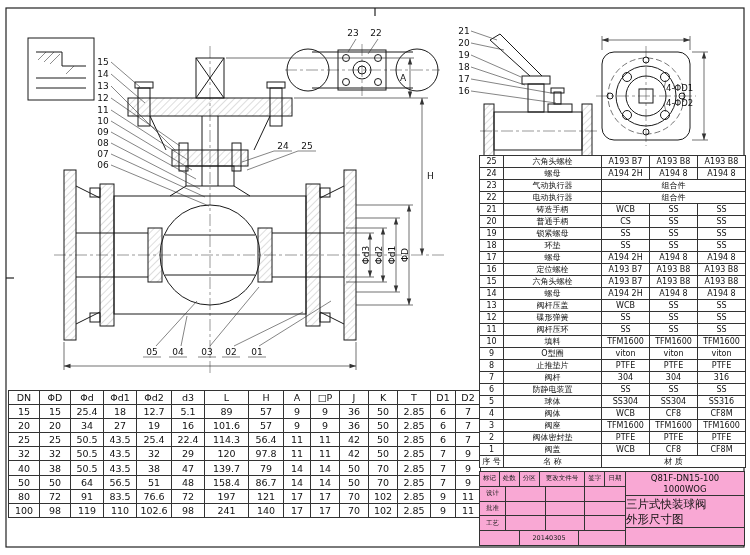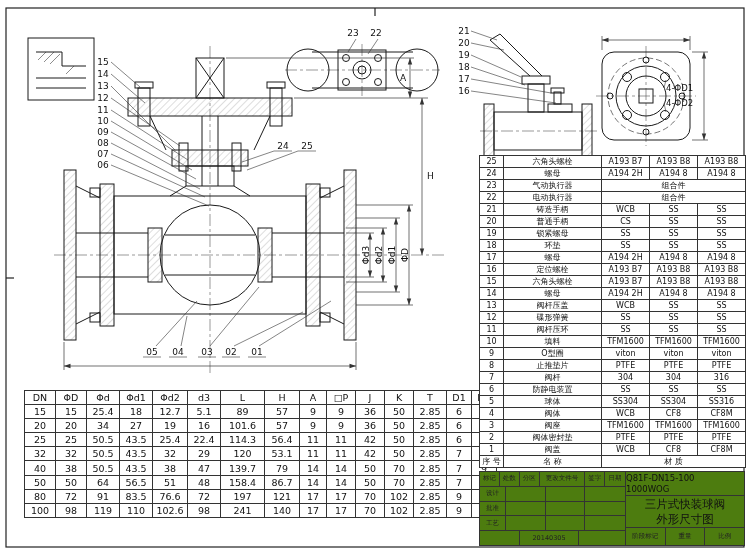--- a/index.html
+++ b/index.html
@@ -4,34 +4,34 @@
 <style>
   *{margin:0;padding:0;box-sizing:border-box}
   html,body{width:750px;height:555px}
   body{position:relative;background:#fff;font-family:"DejaVu Sans","Liberation Sans",sans-serif;color:#111;overflow:hidden}
   svg.draw{position:absolute;left:0;top:0}
   text{font-family:"DejaVu Sans","Liberation Sans",sans-serif;fill:#111}
   .t9{font-size:9px}
   .t8{font-size:8.5px}
   table{position:absolute;border-collapse:collapse;table-layout:fixed;background:#fff}
   td{border:1px solid #333;text-align:center;vertical-align:middle;white-space:nowrap;overflow:hidden;padding:0}
-  .dims{left:24px;top:390px;width:472px}
+  .dims{left:8px;top:390px;width:472px}
   .dims td{height:14.1px;font-size:9.5px}
   .parts{left:479px;top:155px;width:266px}
   .parts td{height:11.15px;font-size:8px}
-  .tb{position:absolute;left:479px;top:471px;width:266px;height:75px;display:flex;border:1px solid #333;background:#4d7c0f}
+  .tb{position:absolute;left:479px;top:471px;width:266px;height:75px;display:flex;border:1px solid #333;background:#f9a8d4}
   .tb-l{width:146px;display:flex;flex-direction:column;border-right:1px solid #333}
   .tbr{flex:1;display:flex;border-bottom:1px solid #333}
   .tbr:last-child{border-bottom:none}
   .c{border-right:1px solid #333;font-size:6.5px;display:flex;align-items:center;justify-content:center;color:#222;overflow:hidden;white-space:nowrap}
   .c:last-child{border-right:none}
   .w20{width:20px}.w26{width:26px}.w40{width:40px}.w46{width:46px}.w60{width:60px}
   .tb-r{flex:1;display:flex;flex-direction:column}
-  .tb-model{height:24px;border-bottom:1px solid #333;font-size:8.5px;line-height:11px;padding-top:1px}
-  .tb-title{height:32px;border-bottom:1px solid #333;text-align:center;font-size:11.5px;line-height:15px;padding-top:1px}
+  .tb-model{height:24px;border-bottom:1px solid #333;text-align:center;font-size:8.5px;line-height:11px;padding-top:1px}
+  .tb-title{height:32px;border-bottom:1px solid #333;text-align:left;font-size:11.5px;line-height:15px;padding-top:1px}
   .tb-foot{flex:1;display:flex}
   .tb-foot .c{flex:1}
 </style>
 </head>
 <body>
 
 <svg class="draw" width="750" height="555" viewBox="0 0 750 555">
   <defs>
     <marker id="ma" markerWidth="9" markerHeight="6" refX="8" refY="3" orient="auto">
         <path d="M0,0L8,3L0,6Z" fill="#333"></path>
@@ -368,21 +368,21 @@
         <td>7</td>
       </tr>
       <tr>
         <td>32</td>
         <td>32</td>
         <td>50.5</td>
         <td>43.5</td>
         <td>32</td>
         <td>29</td>
         <td>120</td>
-        <td>53.1</td>
+        <td>97.8</td>
         <td>11</td>
         <td>11</td>
         <td>42</td>
         <td>50</td>
         <td>2.85</td>
         <td>7</td>
         <td>9</td>
       </tr>
       <tr>
         <td>40</td>
@@ -679,19 +679,14 @@
   </div>
   <div class="tb-r">
     <div class="tb-model">
       <div>Q81F-DN15-100</div>
       <div>1000WOG</div>
     </div>
     <div class="tb-title">
       <div>三片式快装球阀</div>
       <div>外形尺寸图</div>
     </div>
-    <div class="tb-foot">
-      <div class="c">阶段标记</div>
-      <div class="c">重量</div>
-      <div class="c">比例</div>
-    </div>
   </div>
 </div>
 
 </body></html>

